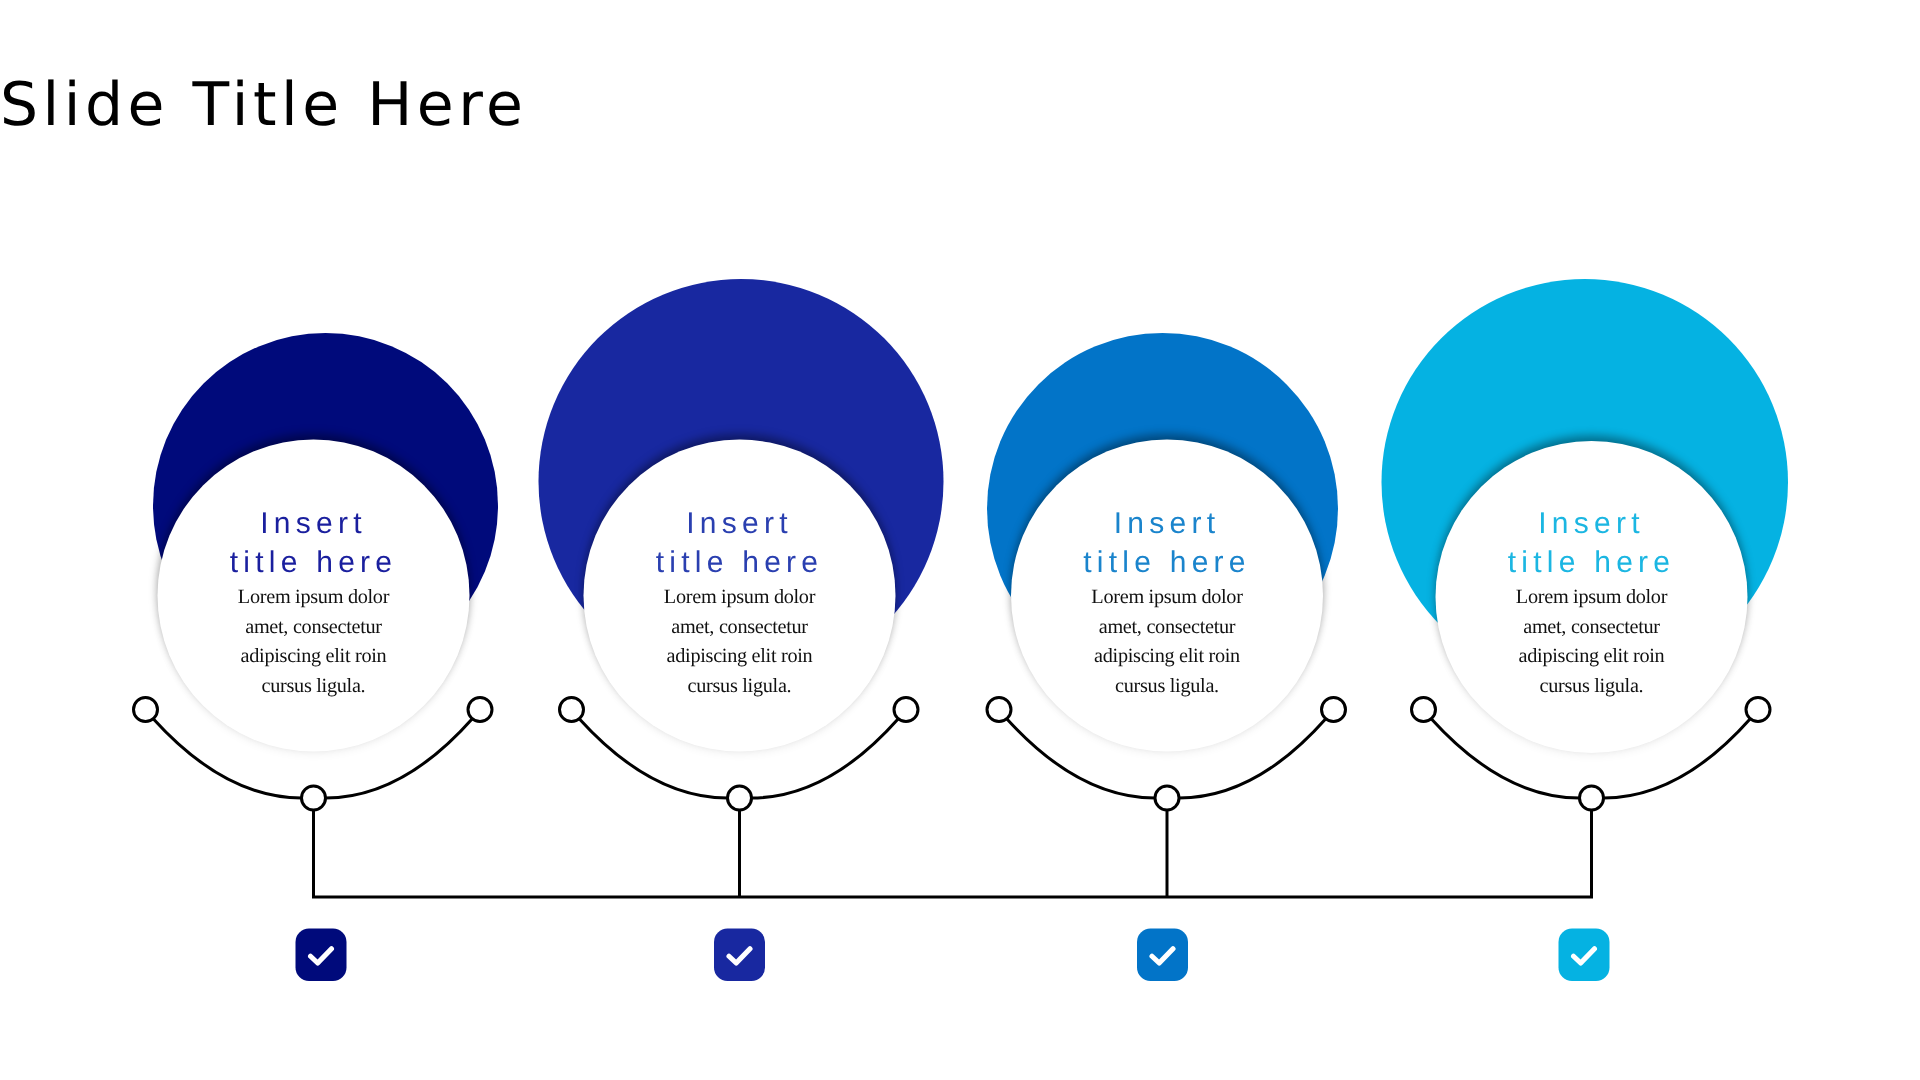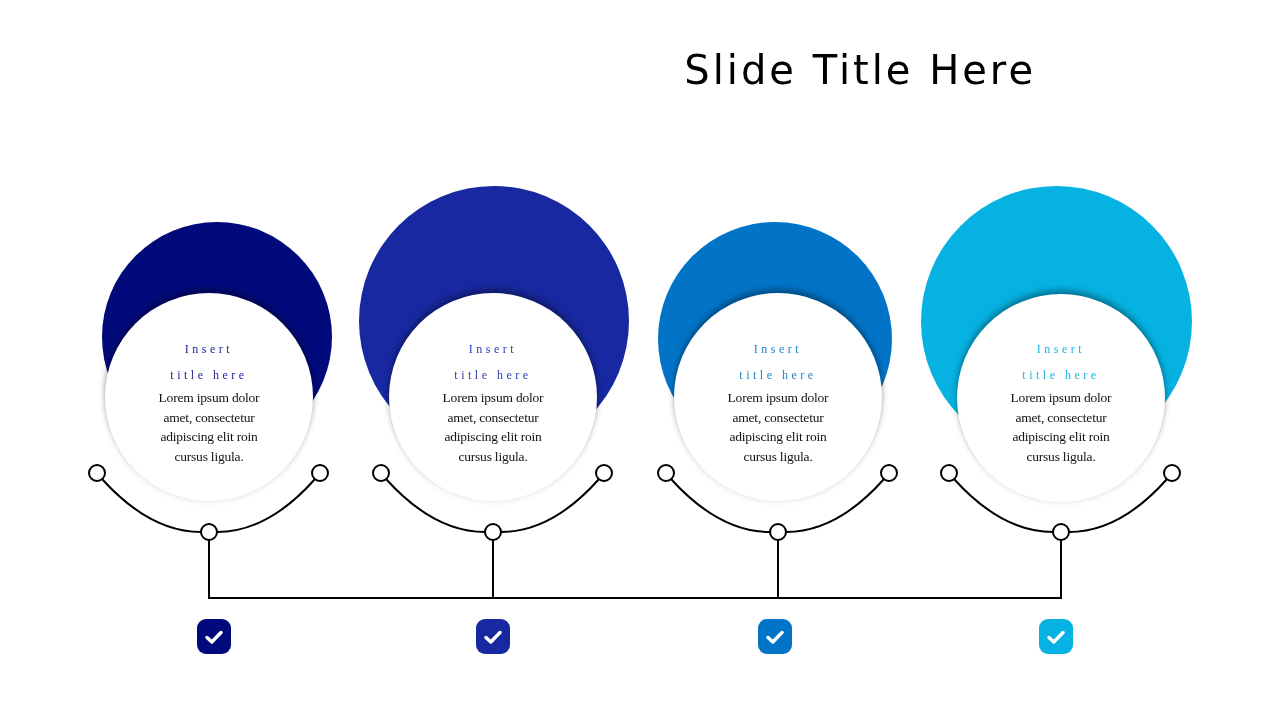--- a/index.html
+++ b/index.html
@@ -12,21 +12,21 @@
       height: 720px;
       position: relative;
       overflow: hidden;
       font-family: "DejaVu Sans", sans-serif;
     }
     .slide-title {
       position: absolute;
       left: 0;
       top: 44px;
       width: 1036px;
-      text-align: right;
+      text-align: left;
       font-family: "DejaVu Sans", sans-serif;
       font-size: 40px;
       letter-spacing: 3px;
       color: #000000;
       line-height: 52px;
     }
     .big-circle {
       position: absolute;
       border-radius: 50%;
     }
@@ -37,22 +37,22 @@
       border-radius: 50%;
       background: #ffffff;
       box-shadow: 0 -4px 6px rgba(0,0,0,0.35), 0 2px 6px rgba(0,0,0,0.05);
     }
     .card-text {
       position: absolute;
       width: 180px;
       text-align: center;
     }
     .card-title {
-      font-family: Liberation Serif, serif;
-      font-size: 12px;
+      font-family: Liberation Sans, sans-serif;
+      font-size: 20px;
       letter-spacing: 3.5px;
       line-height: 26px;
       margin: 0;
     }
     .card-body {
       font-family: Liberation Serif, serif;
       font-size: 13.5px;
       line-height: 19.5px;
       color: #111111;
       margin: 0;

